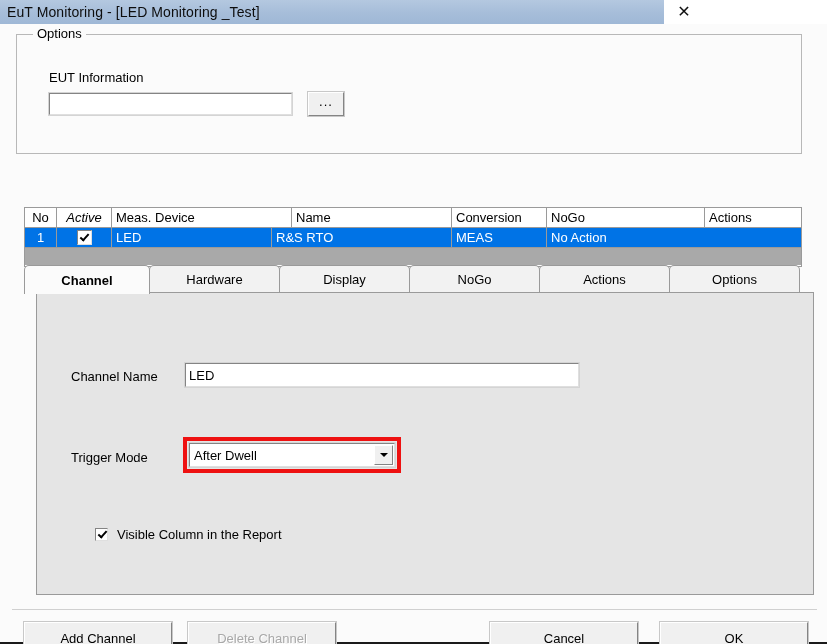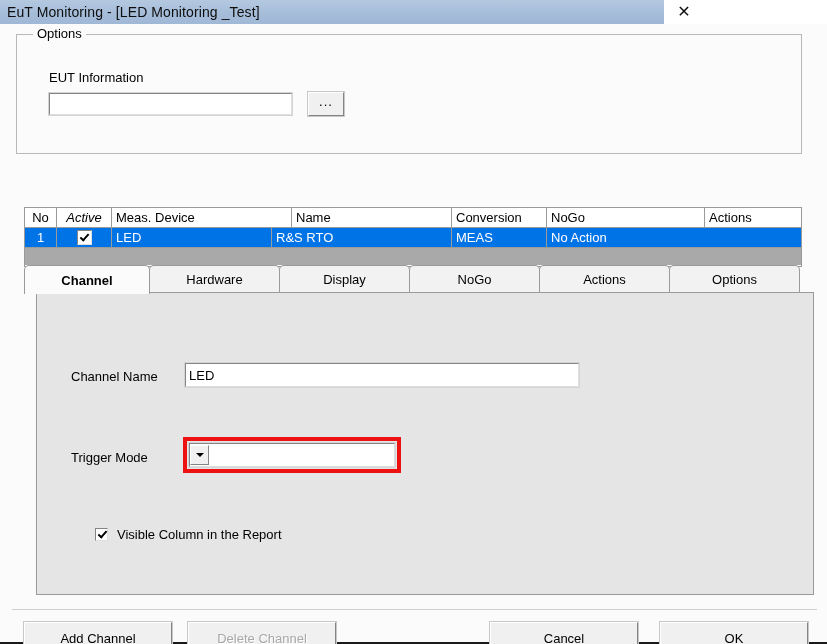--- a/index.html
+++ b/index.html
@@ -420,20 +420,21 @@
 
       <div id="tab-body">
 
         <span class="field-label" id="channel-name-label">Channel Name</span>
 
         <input class="sunken-input" id="channel-name-input" type="text" value="LED" style="">
 
         <span class="field-label" id="trigger-mode-label">Trigger Mode</span>
 
         <div id="trigger-combo">
+          <span class="combo-value">After Dwell</span>
           <span class="combo-arrow"></span>
         </div>
 
         <div id="trigger-highlight"></div>
 
         <div id="visible-col-row">
           <span class="win-check checked"></span>
           <span class="cb-label">Visible Column in the Report</span>
         </div>
 

